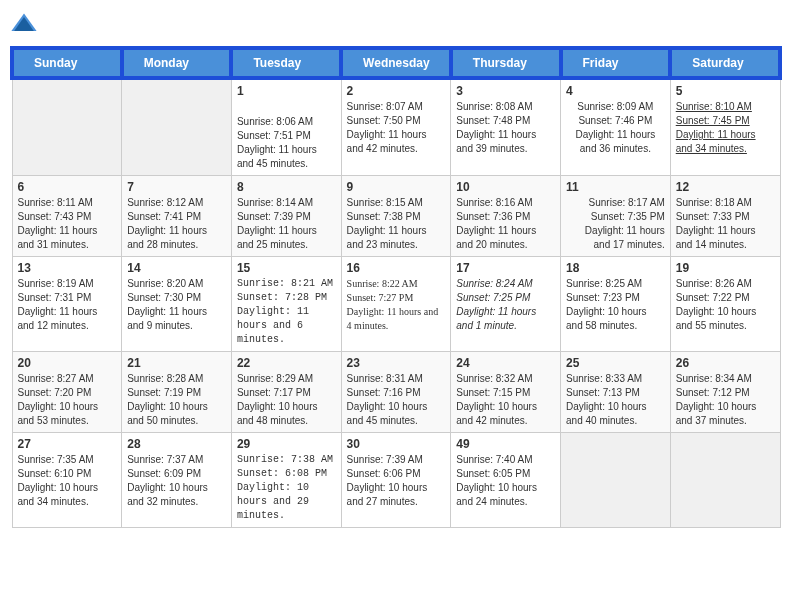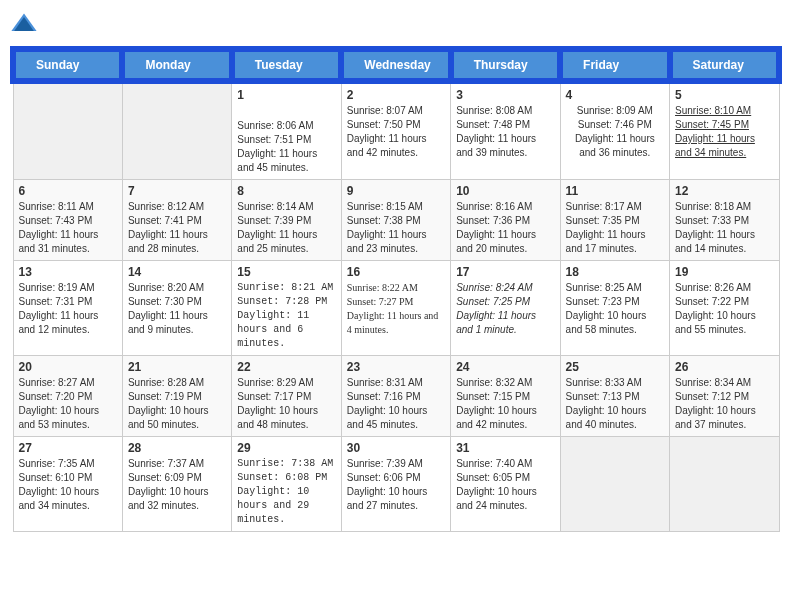--- a/index.html
+++ b/index.html
@@ -51,21 +51,21 @@
       border-collapse: collapse;
       table-layout: fixed;
     }
     thead tr th {
       background-color: #4a90d9;
       color: #fff;
       font-size: 12px;
       font-weight: bold;
       padding: 6px 20px;
       text-align: left;
-      border: 6px solid #1d4ed8;
+      border: 4px solid #1d4ed8;
     }
     tbody tr td {
       vertical-align: top;
       border: 1px solid #ccc;
       padding: 4px 5px;
       font-size: 10px;
       color: #333;
       height: 80px;
       background: #fff;
     }
@@ -180,21 +180,21 @@
 Daylight: 11 hours and 23 minutes.</div>
         </td>
         <td>
           <span class="day-number">10</span>
           <div class="day-info" style="white-space: pre-line;">Sunrise: 8:16 AM
 Sunset: 7:36 PM
 Daylight: 11 hours and 20 minutes.</div>
         </td>
         <td>
           <span class="day-number">11</span>
-          <div class="day-info" style="white-space: pre-line;">Sunrise: 8:17 AM
+          <div class="day-info" style="white-space: pre-line; text-align: right;">Sunrise: 8:17 AM
 Sunset: 7:35 PM
 Daylight: 11 hours and 17 minutes.</div>
         </td>
         <td>
           <span class="day-number">12</span>
           <div class="day-info" style="white-space: pre-line;">Sunrise: 8:18 AM
 Sunset: 7:33 PM
 Daylight: 11 hours and 14 minutes.</div>
         </td>
       </tr>
@@ -305,21 +305,21 @@
 Sunset: 6:08 PM
 Daylight: 10 hours and 29 minutes.</div>
         </td>
         <td>
           <span class="day-number">30</span>
           <div class="day-info" style="white-space: pre-line;">Sunrise: 7:39 AM
 Sunset: 6:06 PM
 Daylight: 10 hours and 27 minutes.</div>
         </td>
         <td>
-          <span class="day-number">31</span>
+          <span class="day-number">49</span>
           <div class="day-info" style="white-space: pre-line;">Sunrise: 7:40 AM
 Sunset: 6:05 PM
 Daylight: 10 hours and 24 minutes.</div>
         </td>
         <td class="empty-cell"></td>
         <td class="empty-cell"></td>
       </tr>
     </tbody>
 </table>
 

